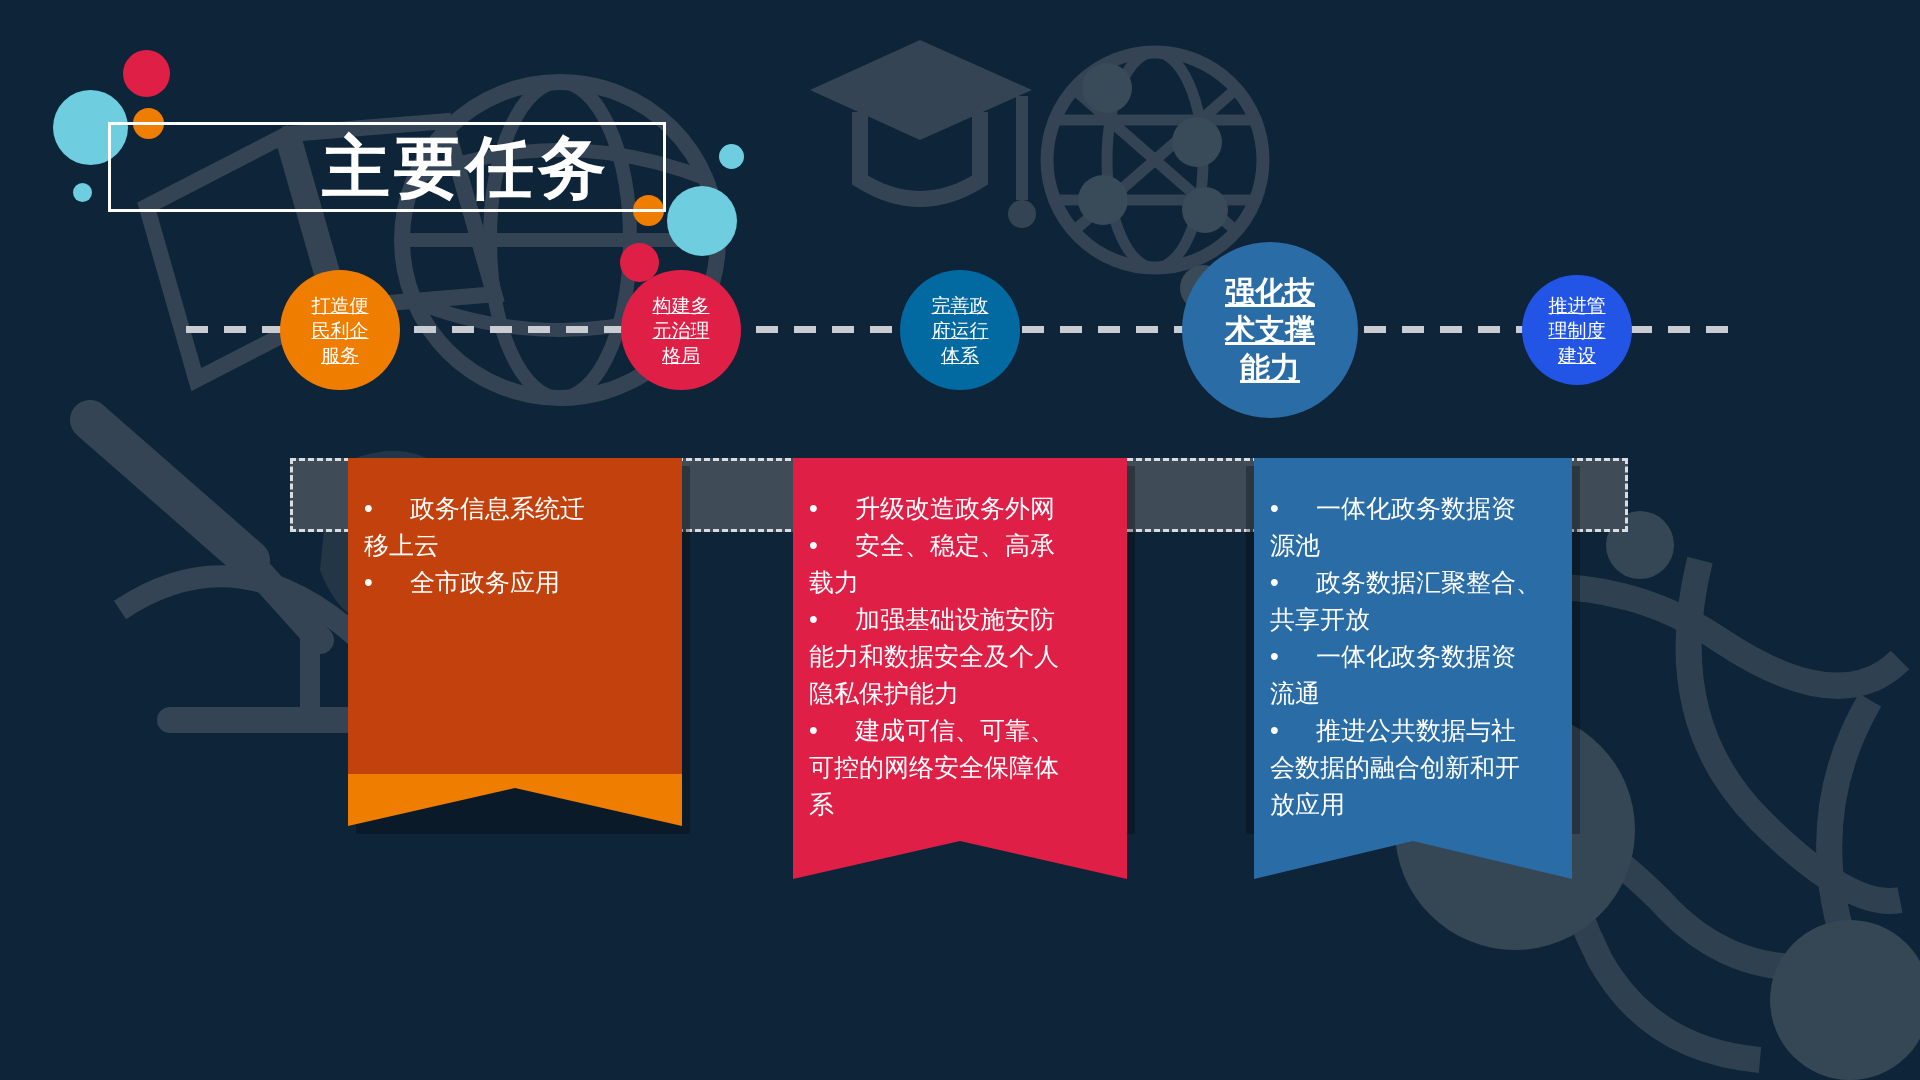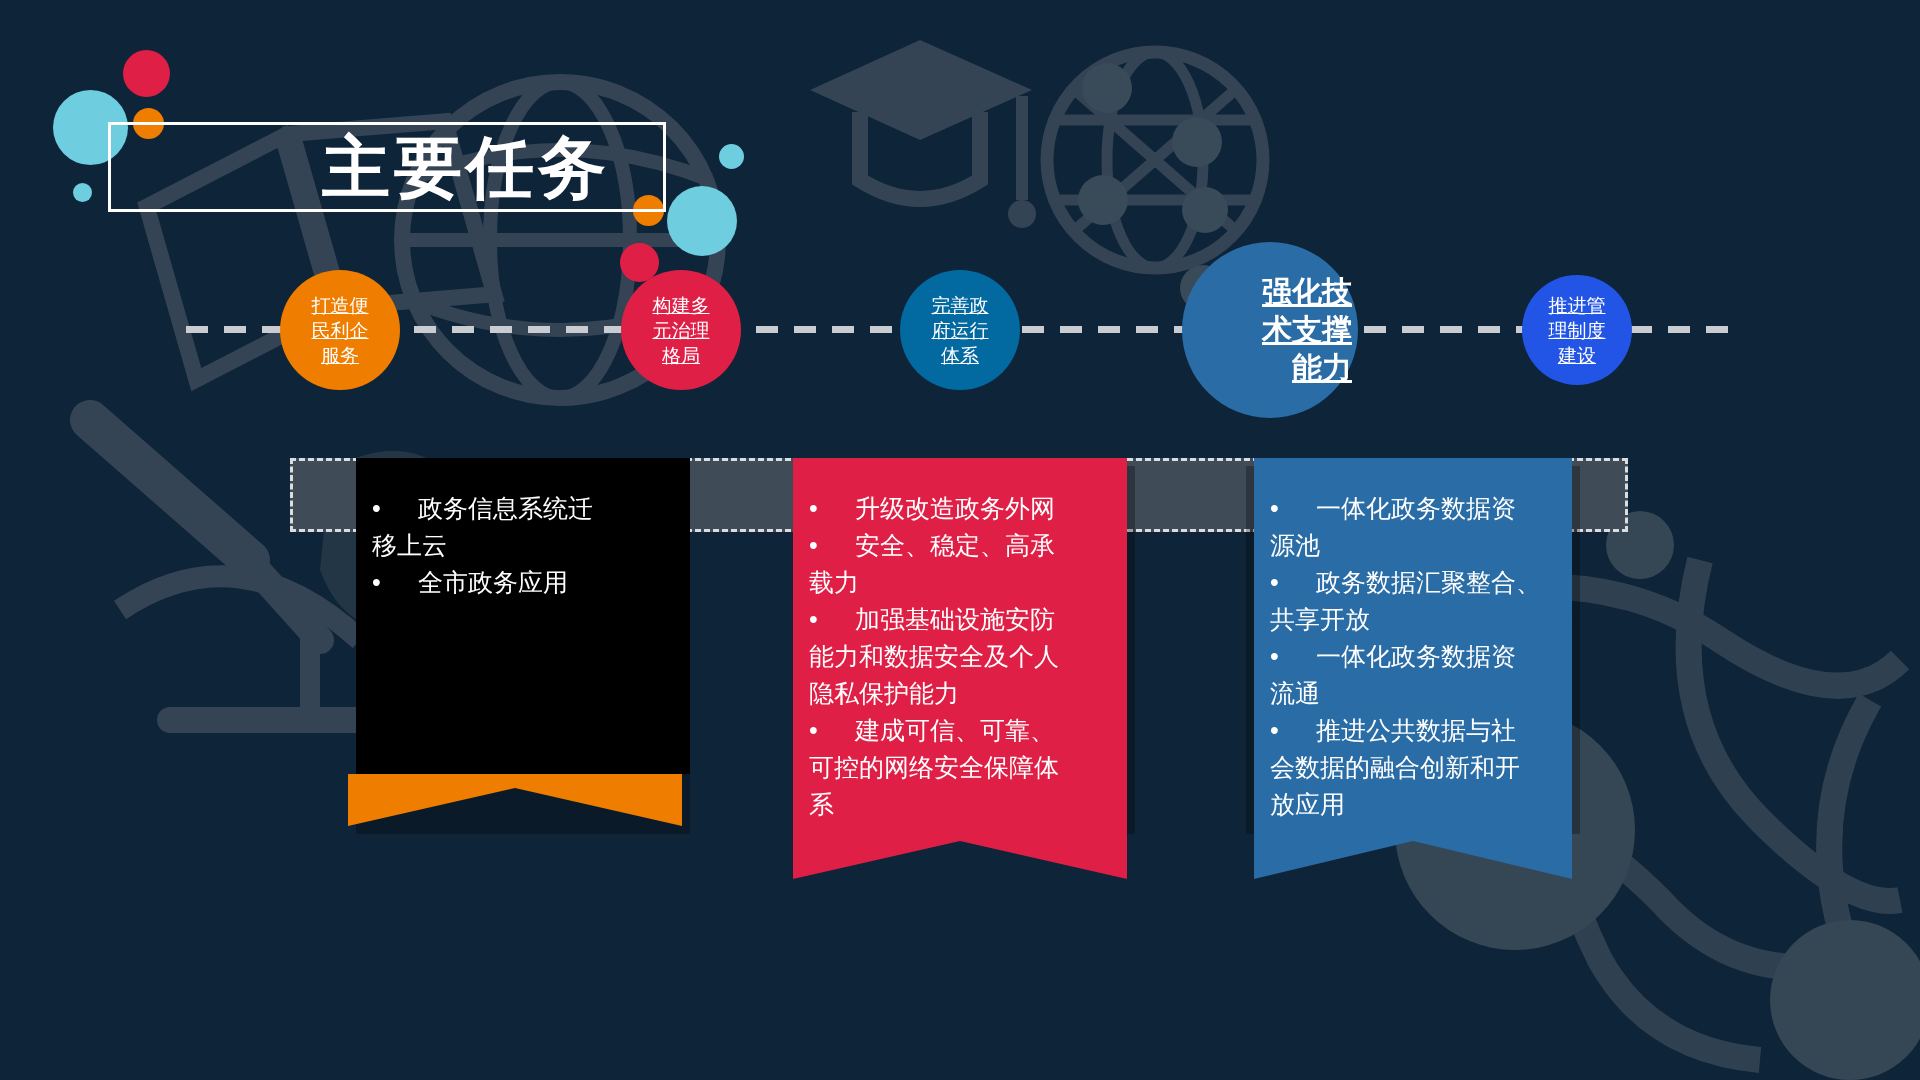--- a/index.html
+++ b/index.html
@@ -86,21 +86,21 @@
   }
   .circle .ctext {
     display: block;
     width: 100%;
     padding: 0 6px;
     box-sizing: border-box;
     text-decoration: underline;
   }
 
   .circle.small .ctext { font-size: 19px; line-height: 25px; font-weight: 400; }
-  .circle.active .ctext { font-size: 30px; line-height: 38px; font-weight: 700; text-align: right; }
+  .circle.active .ctext { font-size: 30px; line-height: 38px; font-weight: 700; }
 
   
   #dashed-band {
     position: absolute;
     left: 290px;
     top: 458px;
     width: 1338px;
     height: 74px;
     background: #3f4b56;
     border: 3px dashed #d9dde1;
@@ -256,21 +256,21 @@
           <div>建设</div>
         </span>
       </div>
     </div>
 
   <div id="dashed-band"></div>
 
   <div id="panels">
       <div class="ribbon-shadow" style="position: absolute; left: 356px; top: 466px; width: 334px; height: 368px; background: rgba(0, 0, 0, 0.28);"></div>
       <div class="ribbon" style="left: 348px; top: 458px; width: 334px;">
-        <div class="ribbon-body" style="background: #000000; min-height: 316px; margin-left: 8px;">
+        <div class="ribbon-body" style="background: #c2410c; min-height: 316px;">
           <div class="line"><span class="bul">•</span><span>政务信息系统迁</span></div>
           <div class="line"><span>移上云</span></div>
           <div class="line"><span class="bul">•</span><span>全市政务应用</span></div>
         </div>
         <svg class="ribbon-tail" viewBox="0 0 334 52" preserveAspectRatio="none" width="334" height="52">
           <path d="M0 0 L334 0 L334 52 L167 14 L0 52 Z" fill="#ef7d00"></path>
         </svg>
       </div>
       <div class="ribbon-shadow" style="position: absolute; left: 801px; top: 466px; width: 334px; height: 368px; background: rgba(0, 0, 0, 0.28);"></div>
       <div class="ribbon" style="left: 793px; top: 458px; width: 334px;">

